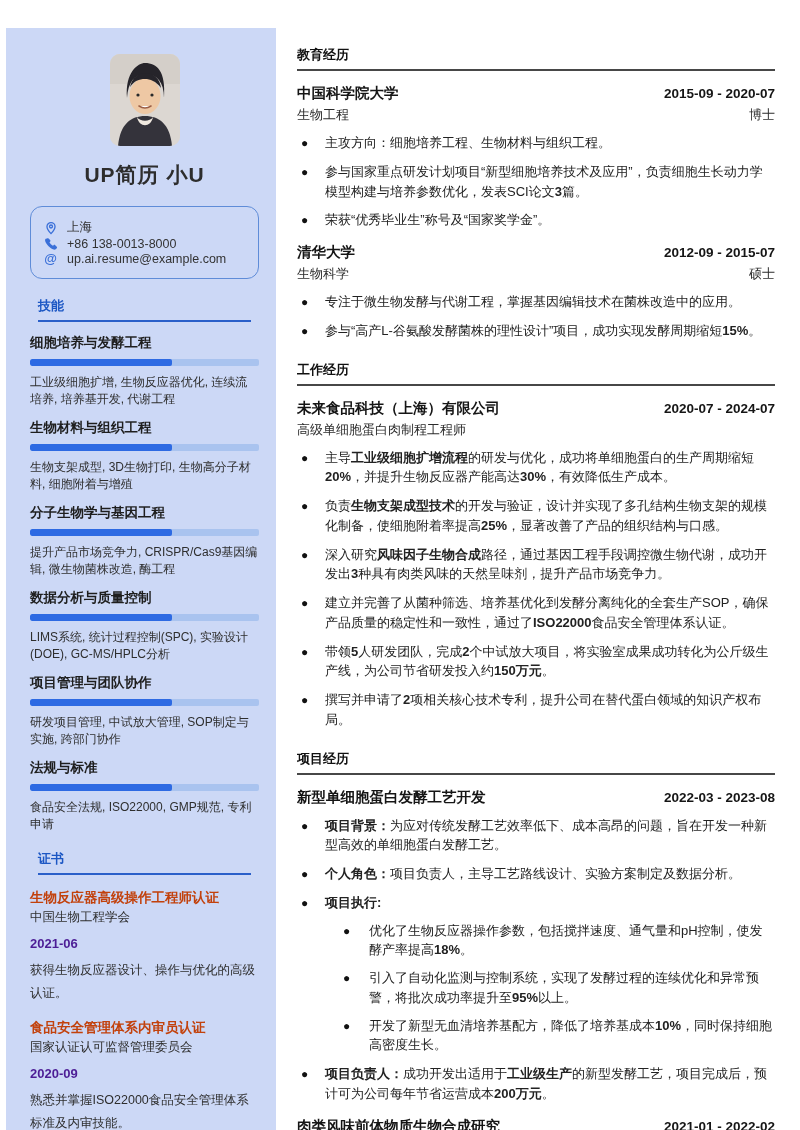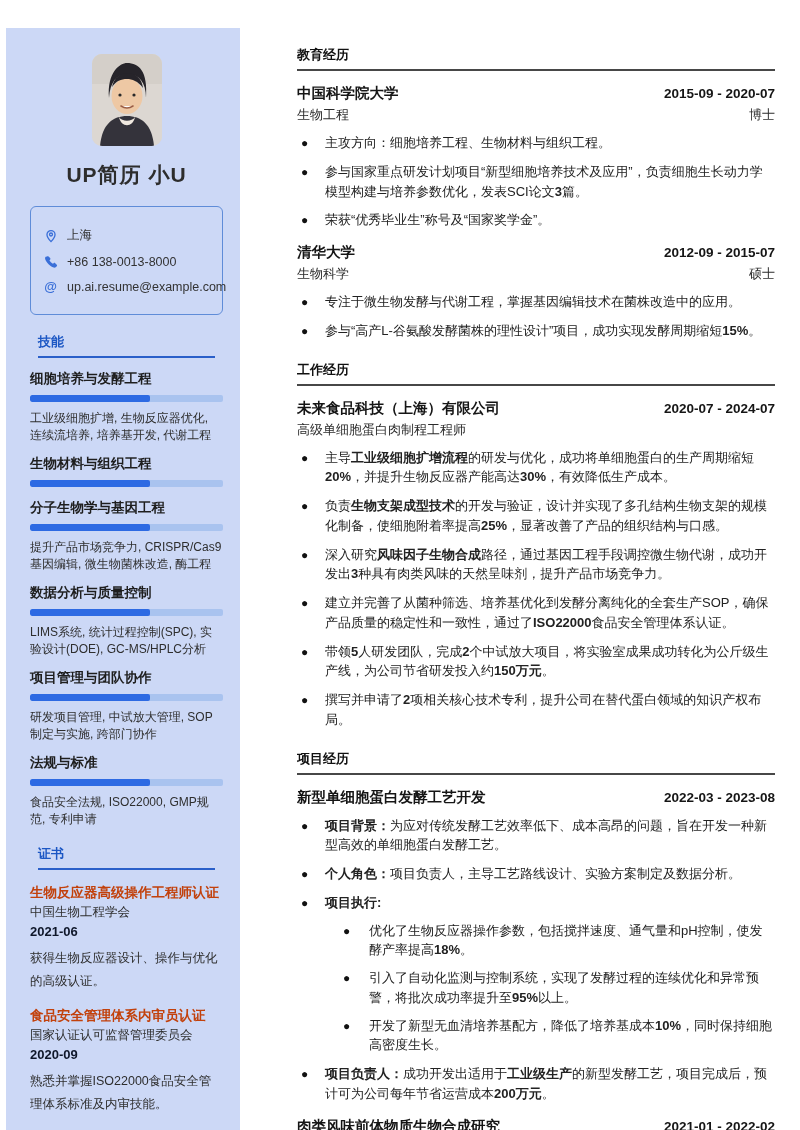--- a/index.html
+++ b/index.html
@@ -9,46 +9,46 @@
   *{box-sizing:border-box;}
   html,body{margin:0;padding:0;}
   body{
     width:800px;height:1130px;overflow:hidden;background:#fff;position:relative;
     font-family:"Liberation Sans","DejaVu Sans",sans-serif;color:var(--ink);
     -webkit-font-smoothing:antialiased;
   }
   .page{position:absolute;inset:0;}
   
   .sidebar{
-    position:absolute;left:6px;top:28px;width:234px;height:1102px;
+    position:absolute;left:6px;top:28px;width:270px;height:1102px;
     background:var(--sidebar-bg);padding:26px 17px 0 24px;overflow:hidden;
   }
   .avatar{width:70px;height:92px;margin:0 auto;border-radius:10px;overflow:hidden;background:#dcd7d2;}
   .avatar svg{display:block;width:100%;height:100%;}
   .name{margin:15px 0 17px;text-align:center;font-size:21px;font-weight:600;color:#2d2d2d;letter-spacing:1px;}
   .contact-card{
-    border:1.5px solid #5f8cd8;border-radius:6px;padding:20px 12px;
-    display:flex;flex-direction:column;gap:10px;
+    border:1.5px solid #5f8cd8;border-radius:12px;padding:12px 12px;
+    display:flex;flex-direction:column;
   }
   .contact-item{display:flex;align-items:center;gap:9px;font-size:12.5px;color:#333;}
   .cicon{flex:0 0 15px;height:15px;display:flex;align-items:center;justify-content:center;color:#3a6fd8;font-weight:700;font-size:13px;}
   .cicon svg{width:14px;height:14px;display:block;}
   .sb-title{
     margin:18px 8px 4px;font-size:13px;font-weight:700;color:var(--accent);
     border-bottom:2px solid #2a5fc9;padding-bottom:5px;
   }
   .skill{margin-top:12px;}
   .skill-name{font-size:13.5px;line-height:17px;font-weight:700;color:#1e1e1e;}
   .bar{height:7px;background:var(--bar-track);border-radius:2px;margin-top:8px;overflow:hidden;}
   .bar-fill{height:100%;background:var(--bar-fill);border-radius:2px;}
   .skill-desc{margin-top:8px;font-size:12px;line-height:16.5px;color:#2e2e2e;}
   .cred{margin-top:14px;}
   .cred-name{font-size:13.5px;font-weight:700;color:#c2410c;line-height:17px;}
   .cred-issuer{font-size:12.5px;margin-top:3px;line-height:16px;color:#2e2e2e;}
-  .cred-date{font-size:13px;font-weight:700;margin-top:4px;line-height:16px;color:#0f172a;}
+  .cred-date{font-size:13px;font-weight:700;margin-top:11px;line-height:16px;color:#4c1d95;}
   .cred-desc{font-size:12.5px;margin-top:7px;line-height:23px;color:#2e2e2e;}
   
   .main{position:absolute;left:297px;top:46px;width:478px;height:1084px;overflow:hidden;}
   .section{margin-top:20px;}
   .section:first-child{margin-top:0;}
   .section-title{font-size:13px;font-weight:700;color:var(--ink-dark);}
   .section-rule{border-bottom:2px solid var(--rule);margin-top:5px;}
   .entry{margin-top:13px;}
   .entry-head{display:flex;justify-content:space-between;align-items:baseline;}
   .entry-title{font-size:14.5px;font-weight:700;color:#151515;}
@@ -113,20 +113,21 @@
           <div class="bar">
             <div class="bar-fill" style="width: 62%;"></div>
           </div>
           <div class="skill-desc">工业级细胞扩增, 生物反应器优化, 连续流培养, 培养基开发, 代谢工程</div>
         </div>
         <div class="skill">
           <div class="skill-name">生物材料与组织工程</div>
           <div class="bar">
             <div class="bar-fill" style="width: 62%;"></div>
           </div>
+          <div class="skill-desc">生物支架成型, 3D生物打印, 生物高分子材料, 细胞附着与增殖</div>
         </div>
         <div class="skill">
           <div class="skill-name">分子生物学与基因工程</div>
           <div class="bar">
             <div class="bar-fill" style="width: 62%;"></div>
           </div>
           <div class="skill-desc">提升产品市场竞争力, CRISPR/Cas9基因编辑, 微生物菌株改造, 酶工程</div>
         </div>
         <div class="skill">
           <div class="skill-name">数据分析与质量控制</div>

